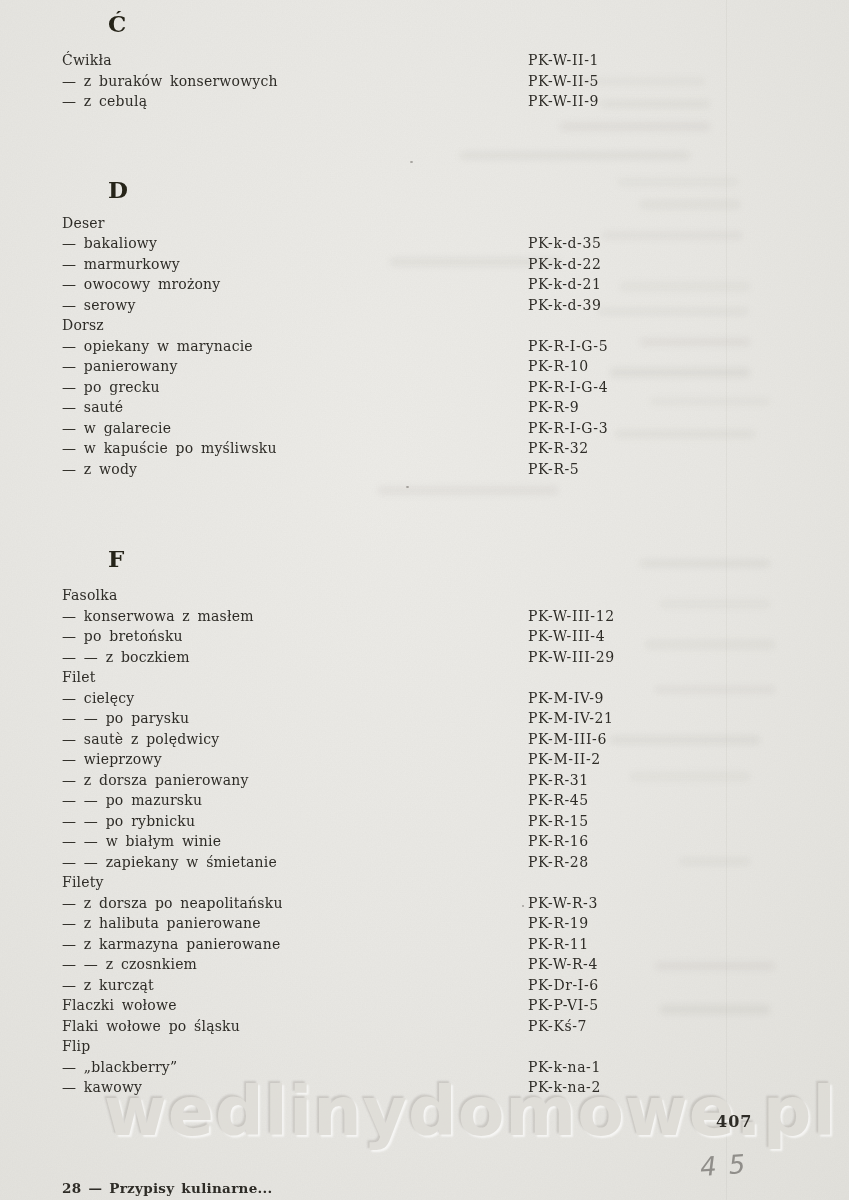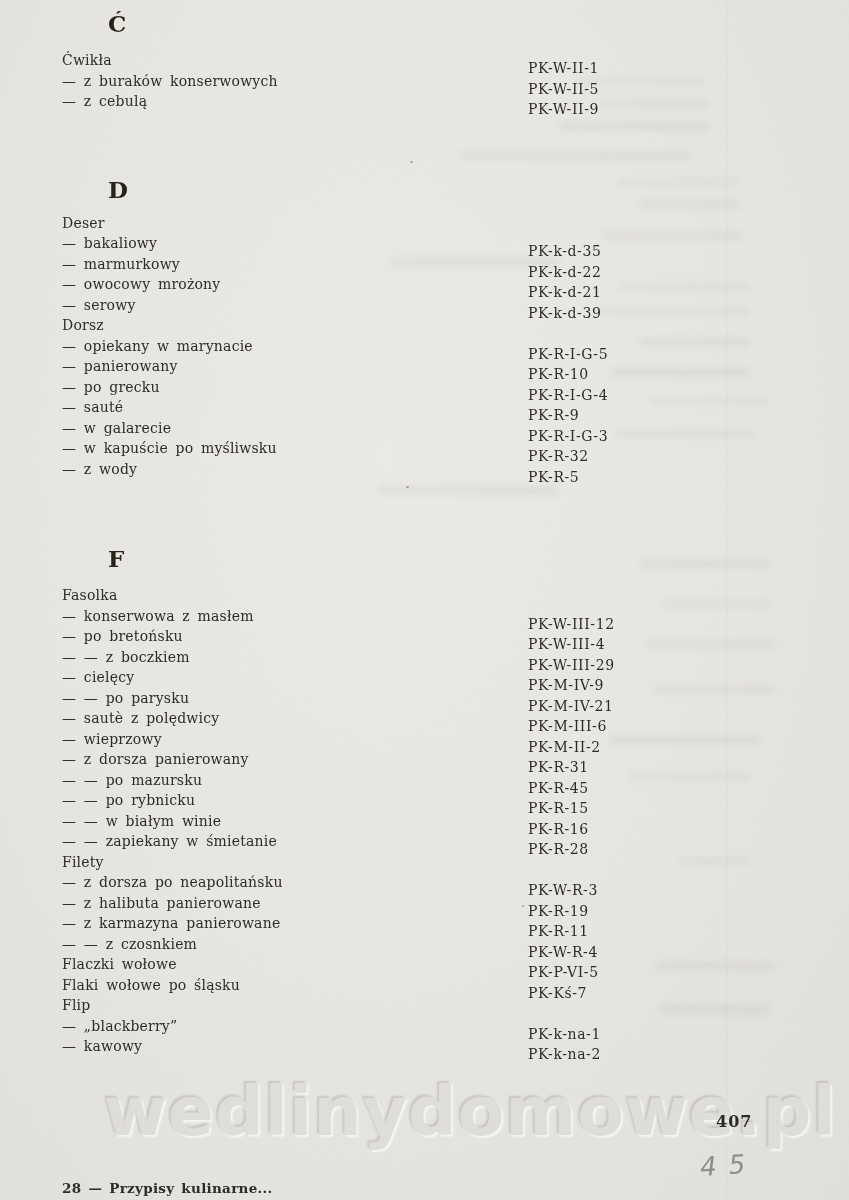--- a/index.html
+++ b/index.html
@@ -29,21 +29,21 @@
     height:28px;line-height:28px;color:#262419;
   }
   .rows{margin-top:12px;}
   section:nth-of-type(2) .rows{margin-top:9px;}
   .row{
     position:relative;height:20.5px;line-height:20.5px;
     padding-left:62px;font-size:14px;
     letter-spacing:0.2px;word-spacing:3px;white-space:nowrap;
   }
   .row .code{
-    position:absolute;left:528px;top:8px;
+    position:absolute;left:528px;top:0;
     letter-spacing:0.6px;word-spacing:0;text-align:right;
   }
 
   
   .footer-signature{
     position:absolute;left:62px;top:1180px;
     font-size:13.5px;font-weight:700;letter-spacing:0.3px;word-spacing:2px;
   }
   .page-number{
     position:absolute;left:716px;top:1112px;
@@ -145,34 +145,36 @@
           <div class="row"><span class="label">— z wody</span><span class="code">PK-R-5</span></div>
         </div>
       </section>
       <section>
         <h2 class="letter">F</h2>
         <div class="rows">
           <div class="row"><span class="label">Fasolka</span></div>
           <div class="row"><span class="label">— konserwowa z masłem</span><span class="code">PK-W-III-12</span></div>
           <div class="row"><span class="label">— po bretońsku</span><span class="code">PK-W-III-4</span></div>
           <div class="row"><span class="label">— — z boczkiem</span><span class="code">PK-W-III-29</span></div>
+          <div class="row"><span class="label">Filet</span></div>
           <div class="row"><span class="label">— cielęcy</span><span class="code">PK-M-IV-9</span></div>
           <div class="row"><span class="label">— — po parysku</span><span class="code">PK-M-IV-21</span></div>
           <div class="row"><span class="label">— sautè z polędwicy</span><span class="code">PK-M-III-6</span></div>
           <div class="row"><span class="label">— wieprzowy</span><span class="code">PK-M-II-2</span></div>
           <div class="row"><span class="label">— z dorsza panierowany</span><span class="code">PK-R-31</span></div>
           <div class="row"><span class="label">— — po mazursku</span><span class="code">PK-R-45</span></div>
           <div class="row"><span class="label">— — po rybnicku</span><span class="code">PK-R-15</span></div>
           <div class="row"><span class="label">— — w białym winie</span><span class="code">PK-R-16</span></div>
           <div class="row"><span class="label">— — zapiekany w śmietanie</span><span class="code">PK-R-28</span></div>
           <div class="row"><span class="label">Filety</span></div>
           <div class="row"><span class="label">— z dorsza po neapolitańsku</span><span class="code">PK-W-R-3</span></div>
           <div class="row"><span class="label">— z halibuta panierowane</span><span class="code">PK-R-19</span></div>
           <div class="row"><span class="label">— z karmazyna panierowane</span><span class="code">PK-R-11</span></div>
           <div class="row"><span class="label">— — z czosnkiem</span><span class="code">PK-W-R-4</span></div>
+          <div class="row"><span class="label">— z kurcząt</span><span class="code">PK-Dr-I-6</span></div>
           <div class="row"><span class="label">Flaczki wołowe</span><span class="code">PK-P-VI-5</span></div>
           <div class="row"><span class="label">Flaki wołowe po śląsku</span><span class="code">PK-Kś-7</span></div>
           <div class="row"><span class="label">Flip</span></div>
           <div class="row"><span class="label">— „blackberry”</span><span class="code">PK-k-na-1</span></div>
           <div class="row"><span class="label">— kawowy</span><span class="code">PK-k-na-2</span></div>
         </div>
       </section>
     </div>
 
   <div class="watermark">wedlinydomowe.pl</div>

